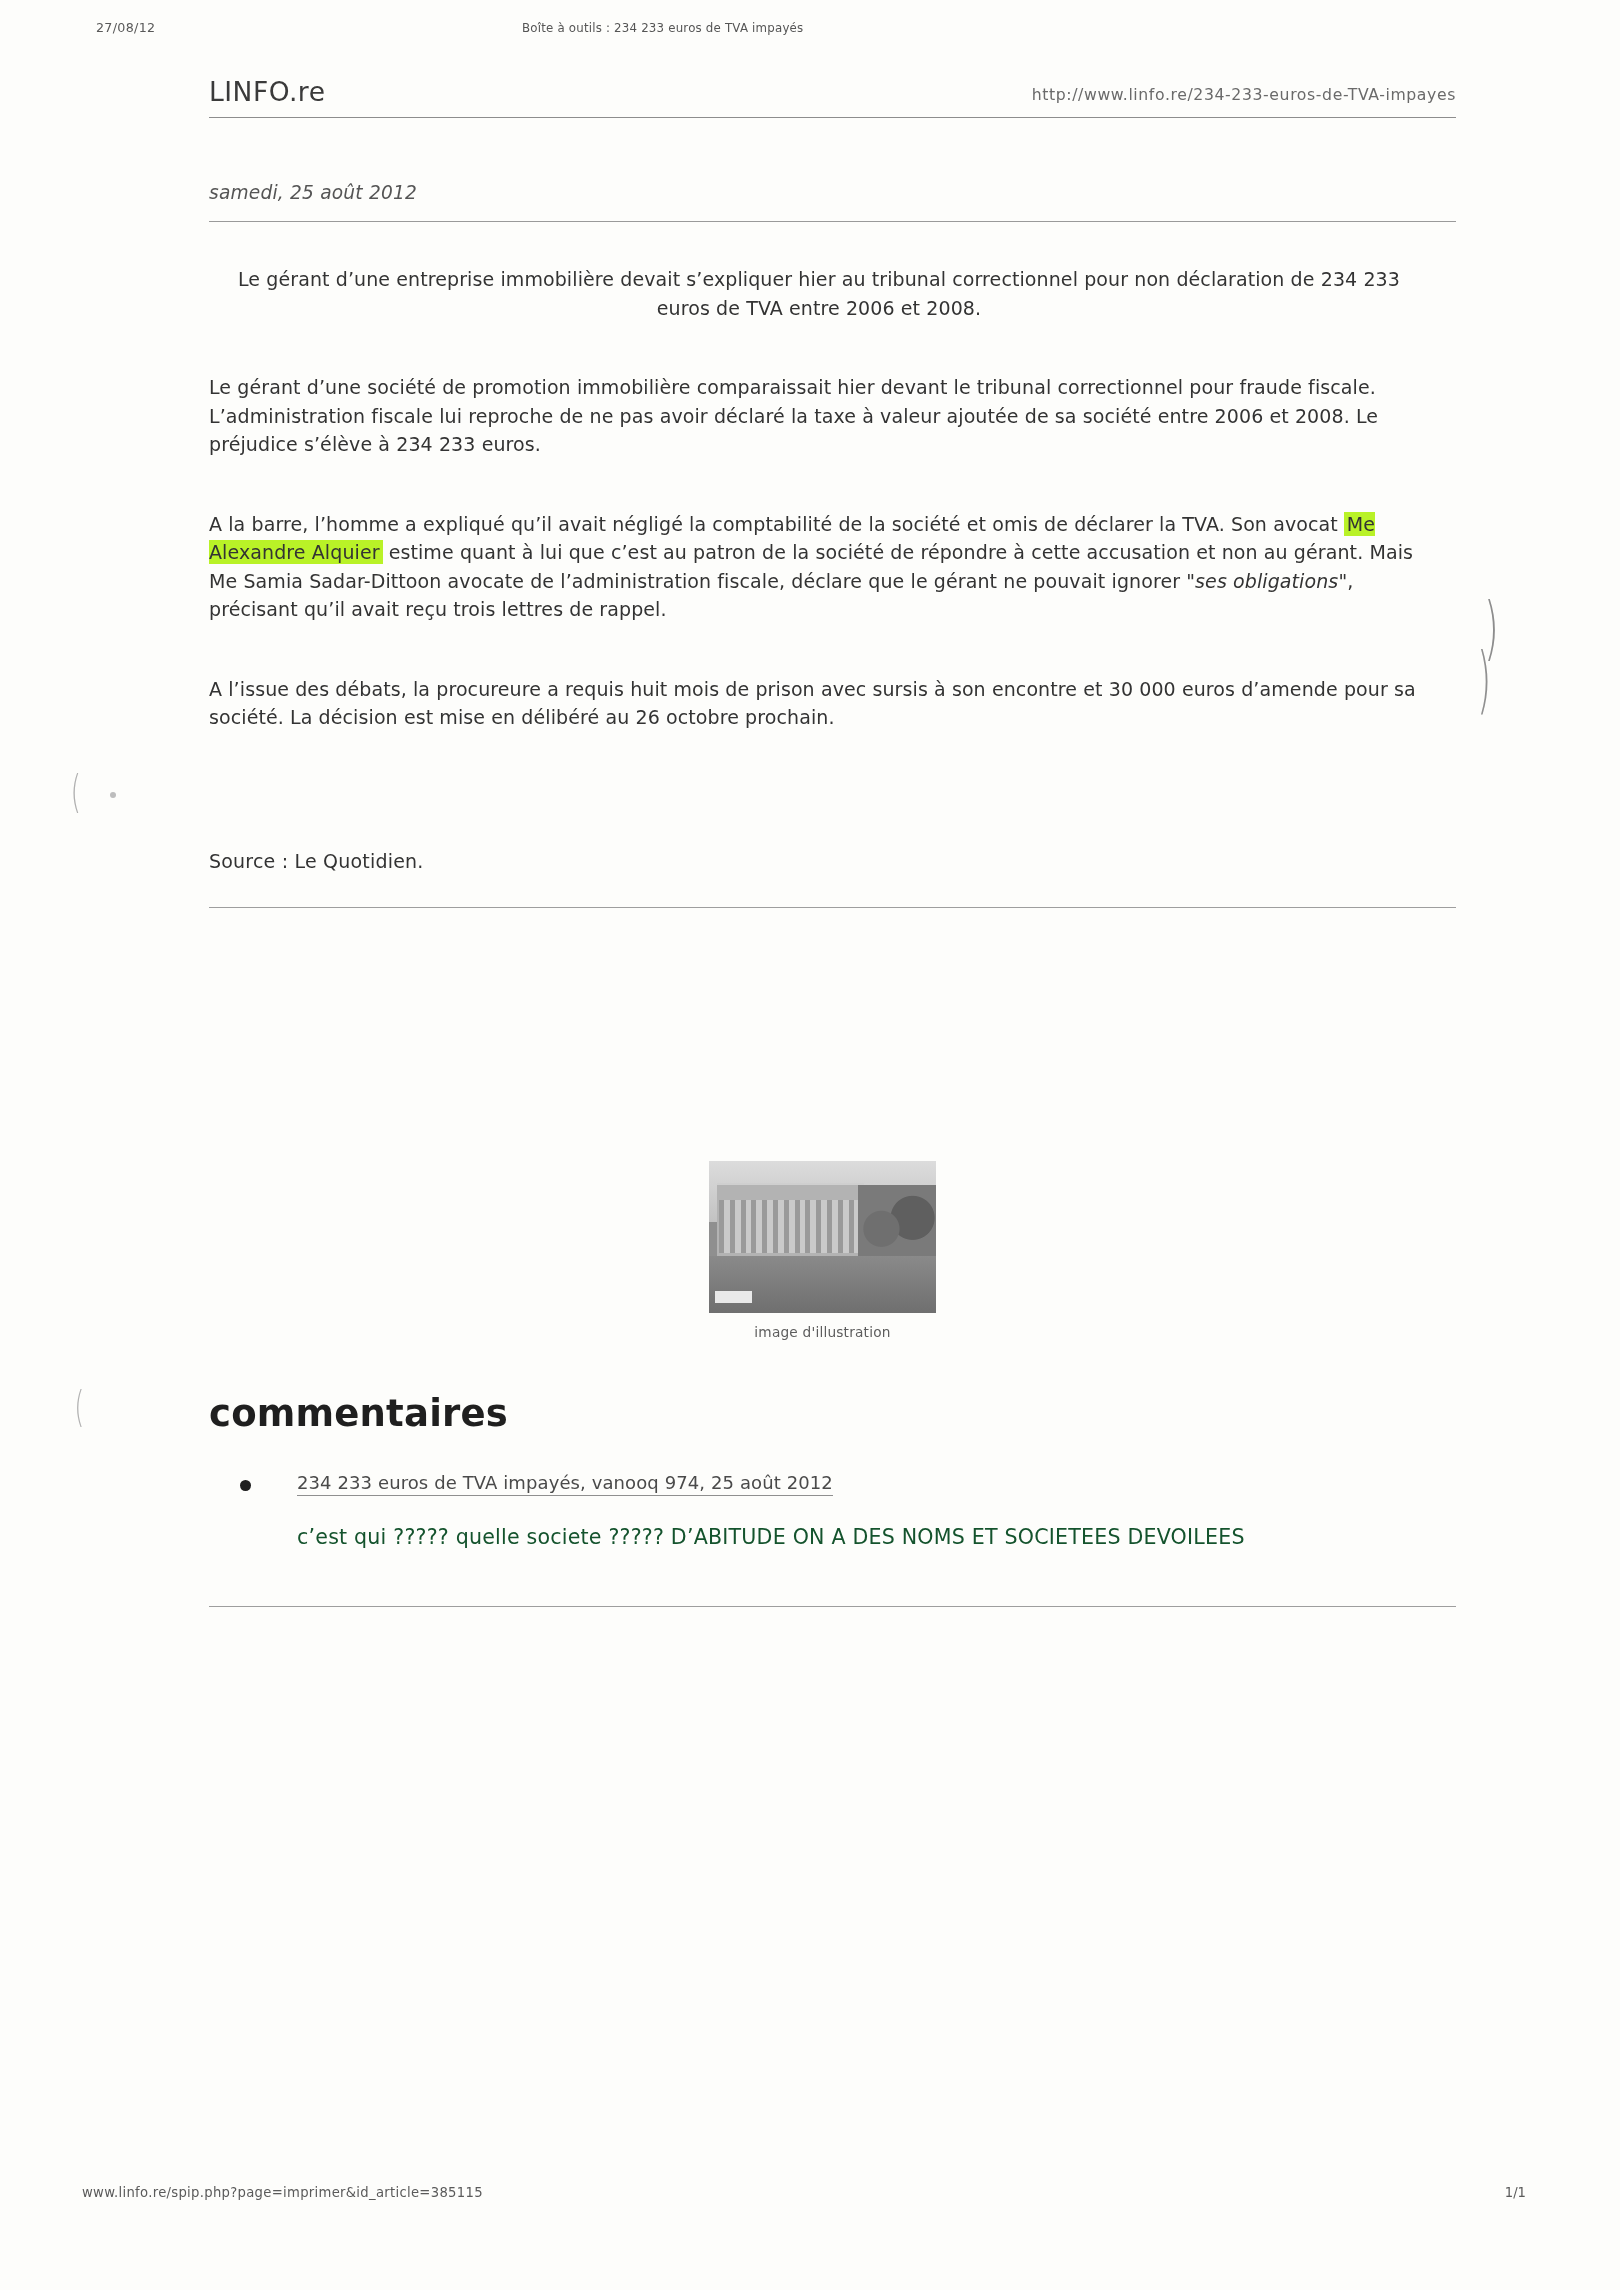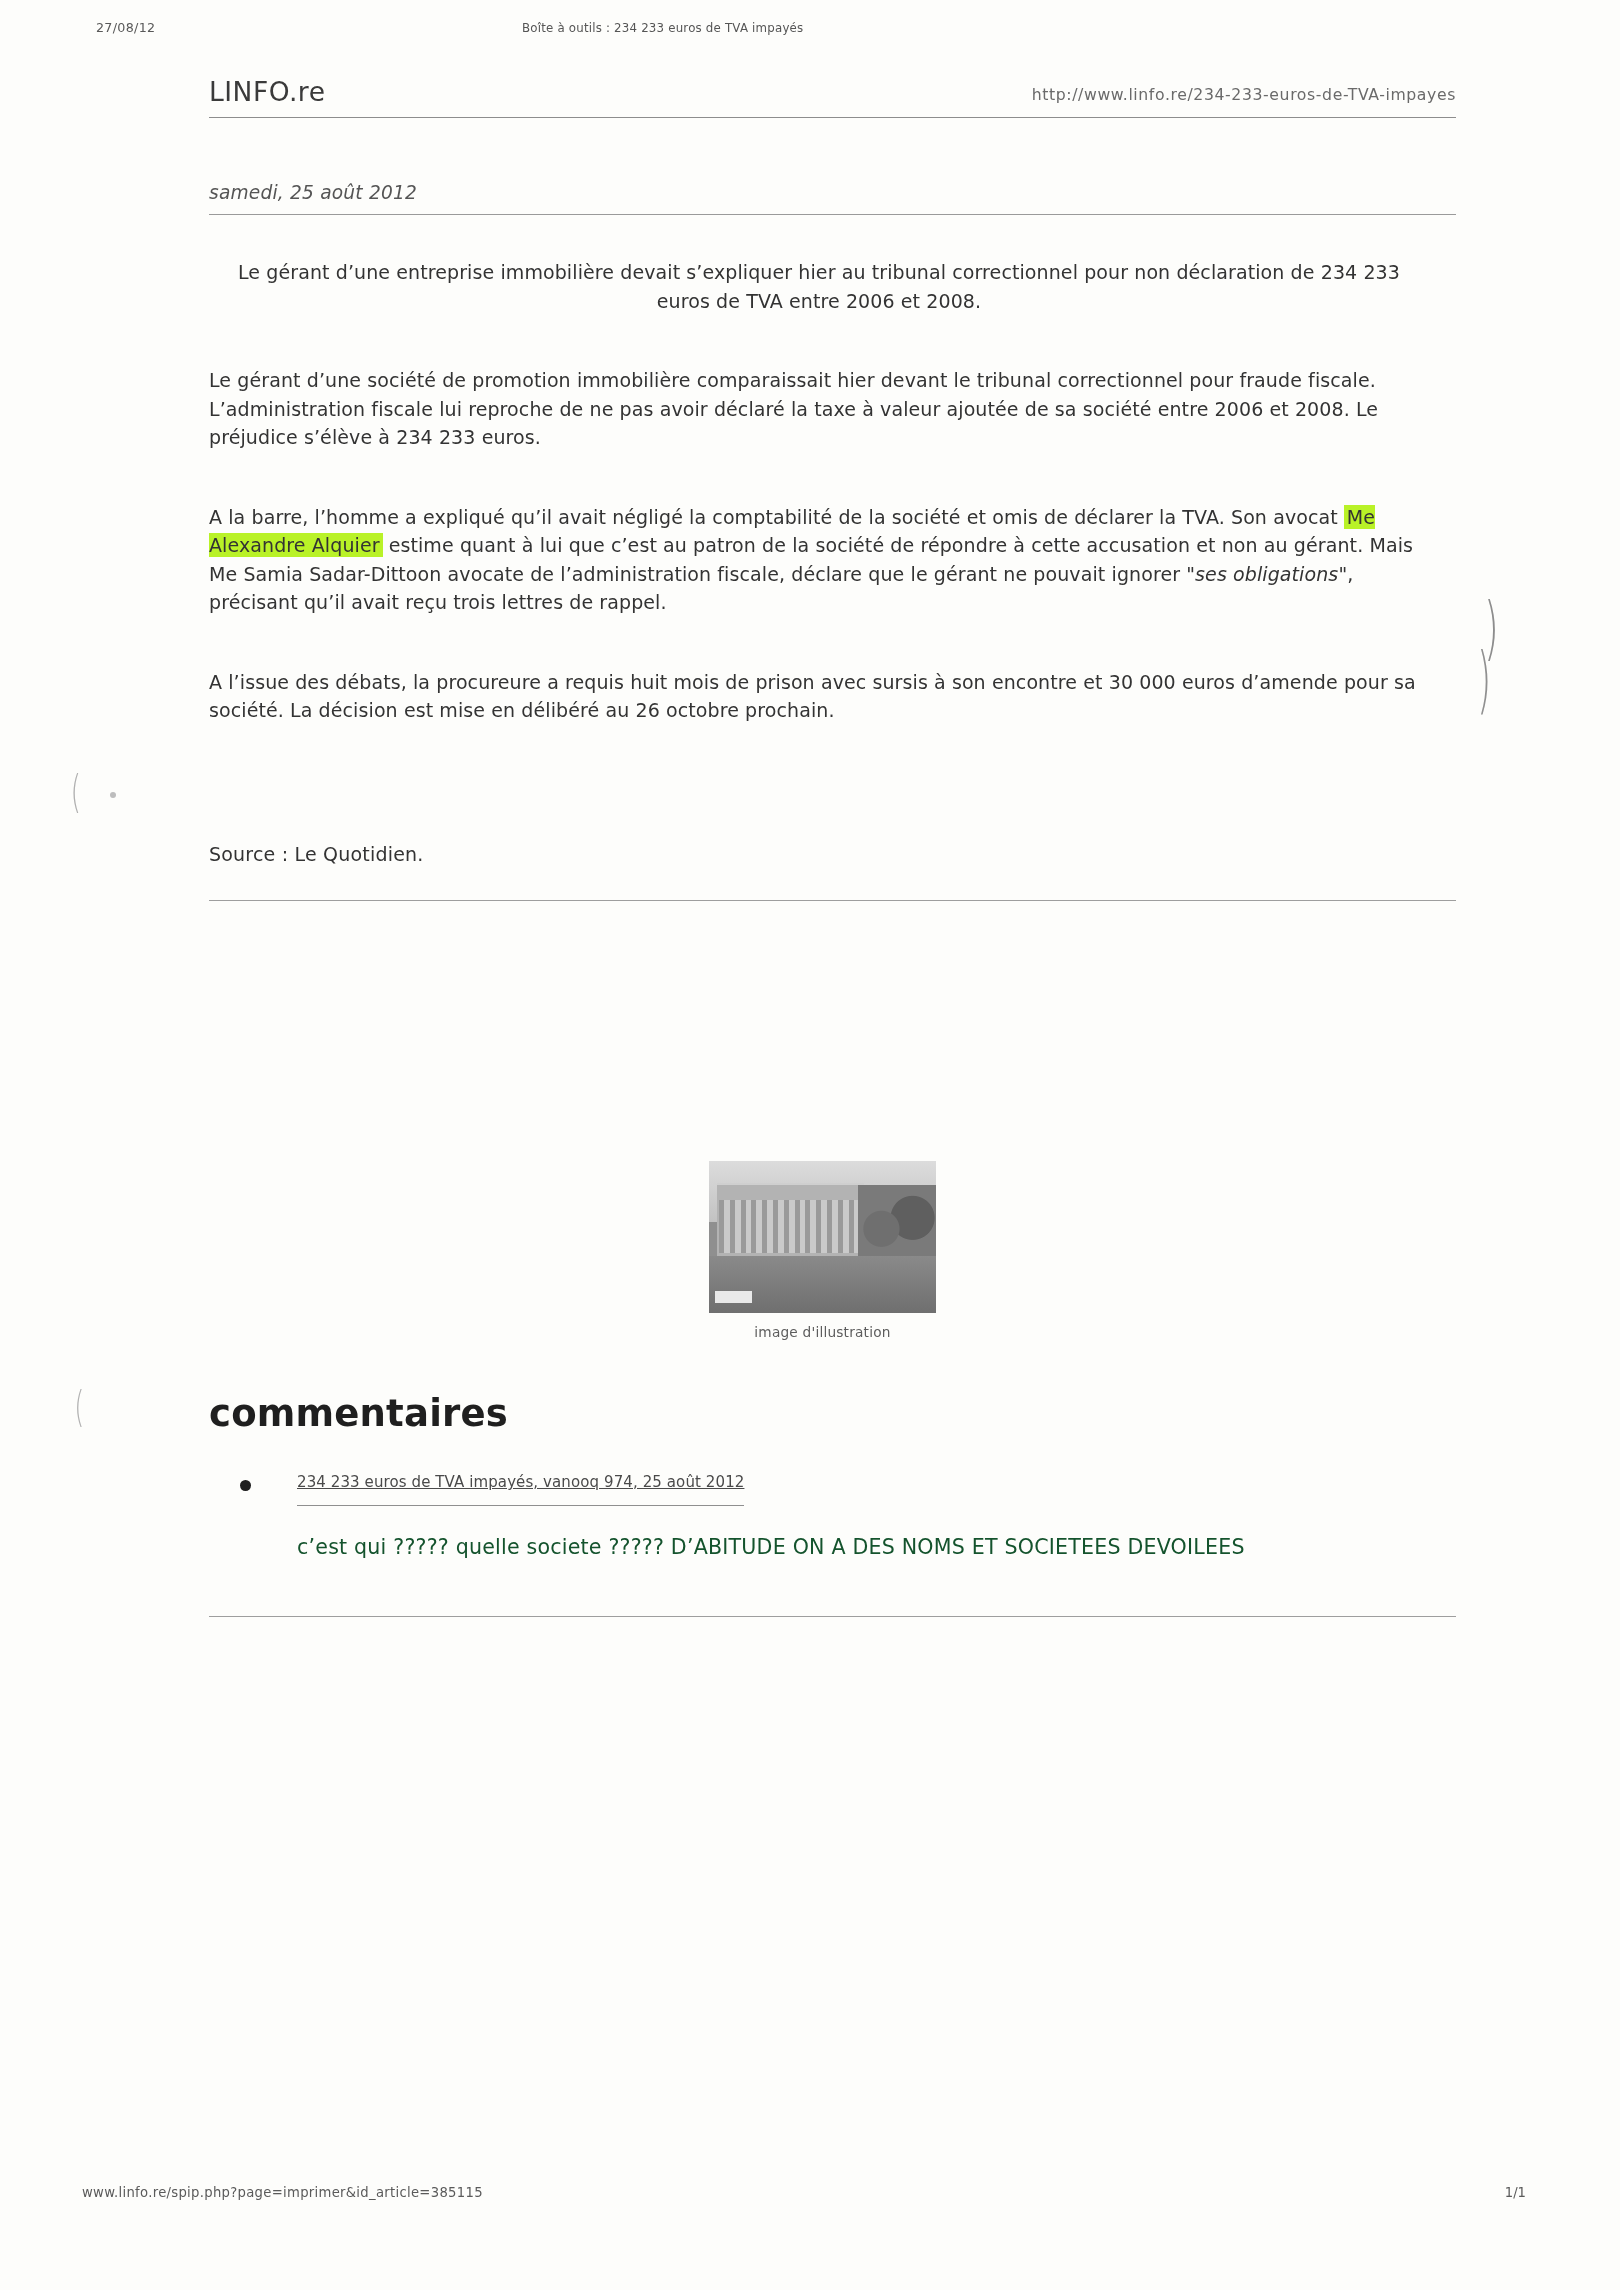--- a/index.html
+++ b/index.html
@@ -84,21 +84,21 @@
     font-weight: 400;
     color: #2e2e2e;
     letter-spacing: 0.2px;
     margin: 0 0 5.9px 0;
     line-height: 1.15;
   }
   .article-date {
     font-size: 18.6px;
     font-style: italic;
     color: #555;
-    padding-bottom: 11px;
+    padding-bottom: 18px;
     border-bottom: 1.2px solid #9a9a9a;
     letter-spacing: 0.2px;
   }
 
   .lede {
     margin-top: 43px;
     font-size: 19px;
     line-height: 1.5;
     color: #333;
     letter-spacing: 0.1px;
@@ -208,27 +208,26 @@
     position: absolute;
     left: 0;
     top: 7.8px;
     width: 10.8px;
     height: 10.8px;
     background: #1f1f1f;
     border-radius: 50%;
   }
   .comment-meta {
     margin-left: 57px;
-    font-size: 15px;
+    font-size: 18px;
     color: #4a4a4a;
     letter-spacing: 0.1px;
     border-bottom: 1px solid #8f8f8f;
     display: inline-block;
-    padding-bottom: 14px;
-    text-decoration: underline;
+    padding-bottom: 2px;
   }
   .comment-body {
     margin-left: 57px;
     margin-top: 27.4px;
     font-size: 20.6px;
     line-height: 1.45;
     color: #14532d;
     letter-spacing: 0.2px;
     max-width: 1127px;
   }

